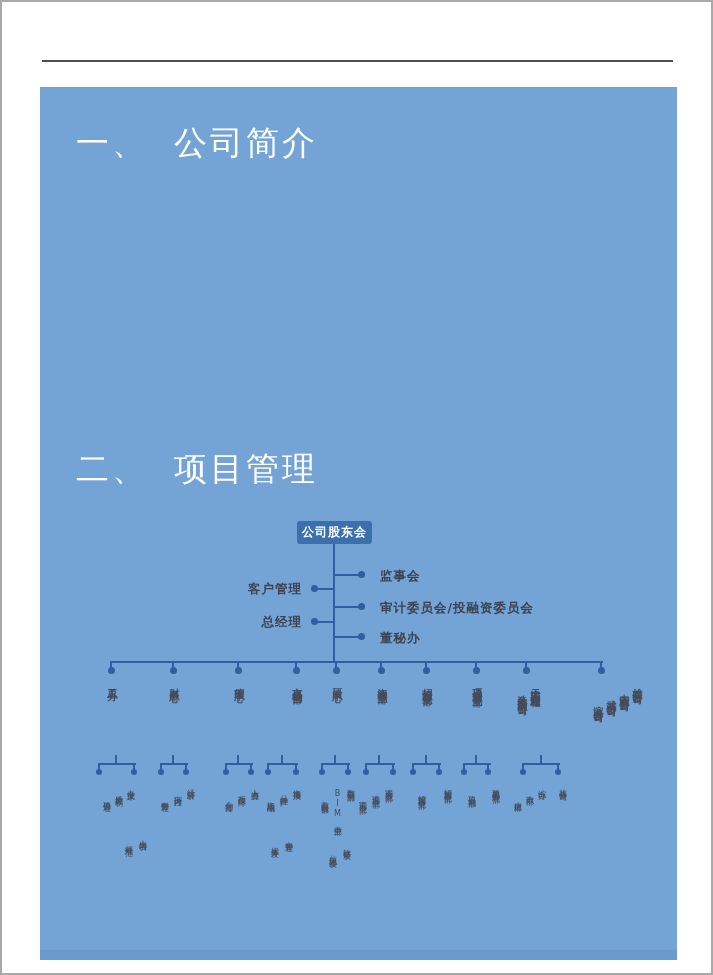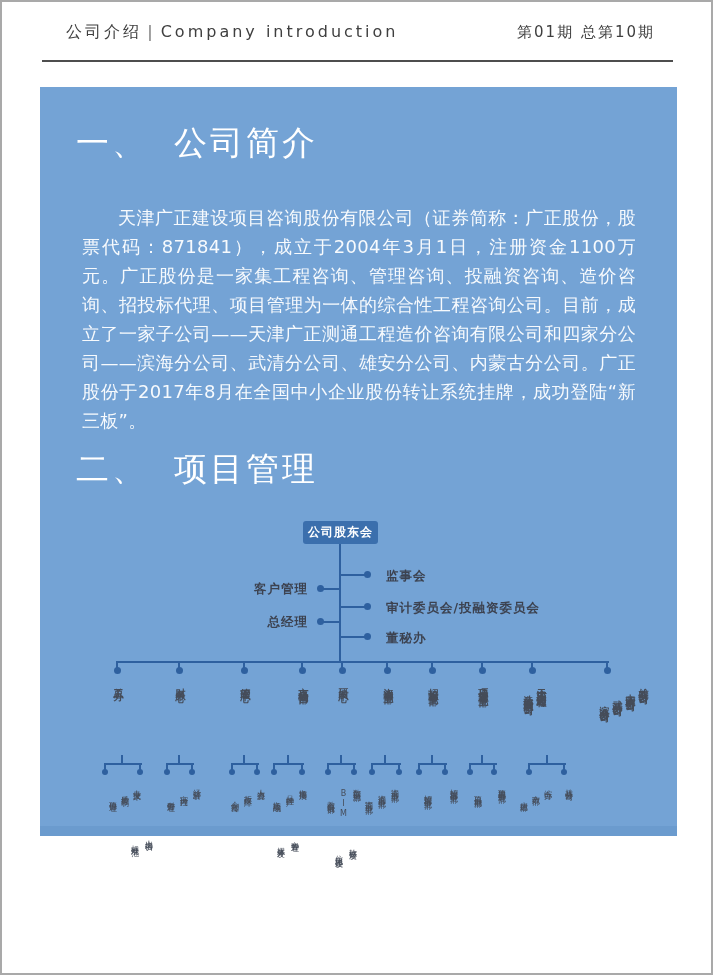--- a/index.html
+++ b/index.html
@@ -14,61 +14,56 @@
   *{box-sizing:border-box;margin:0;padding:0}
   html,body{background:#e8e8e8}
   body{font-family:"DejaVu Sans",sans-serif}
   .page{position:relative;width:713px;height:975px;background:#fff;margin:0 auto;
         border:2px solid #a9a9a9;overflow:hidden}
   .header{position:absolute;top:20px;left:64px;right:56px;display:flex;
           justify-content:space-between;align-items:baseline}
   .header-left{font-size:16px;color:var(--ink);letter-spacing:3px}
   .header-right{font-size:15px;color:var(--ink);letter-spacing:2px}
   .header-rule{position:absolute;top:58px;left:40px;right:38px;height:2px;background:#4e4e4e}
-  .panel{position:absolute;left:38px;top:85px;width:637px;height:749px;background:var(--panel)}
+  .panel{position:absolute;left:38px;top:85px;width:637px;height:873px;background:var(--panel)}
   .panel-strip{position:absolute;left:0;right:0;bottom:0;height:10px;background:var(--panel-edge)}
   .sec-title{position:absolute;color:#fff;font-size:33px;letter-spacing:3px;white-space:nowrap}
   .sec-title .num{margin-right:26px}
   .t1{left:36px;top:34px}
   .t2{left:36px;top:360px}
   .para{position:absolute;left:42px;top:116px;width:554px;color:#f7fafd;
         font-size:18px;line-height:29px;text-align:justify;text-indent:2em;letter-spacing:0.3px}
-  .chart{position:absolute;left:10px;top:0;width:637px;height:873px}
+  .chart{position:absolute;left:4px;top:0;width:637px;height:873px}
   .rootbox{position:absolute;left:253px;top:434px;width:75px;height:23px;background:var(--node);
            color:#fff;font-size:12px;font-weight:bold;text-align:center;line-height:23px;
            border-radius:3px;letter-spacing:1px}
   .hl{position:absolute;height:2px;background:var(--line)}
   .vl{position:absolute;width:2px;background:var(--line)}
   .dot{position:absolute;width:7px;height:7px;border-radius:50%;background:var(--line)}
   .dot3{position:absolute;width:6px;height:6px;border-radius:50%;background:var(--line)}
   .lbl{position:absolute;font-size:12.5px;font-weight:bold;color:var(--mid);white-space:nowrap;letter-spacing:1px}
   .lbl.r{text-align:right}
   .v{position:absolute;writing-mode:vertical-rl;text-orientation:upright;
      font-size:10px;color:var(--lbl);letter-spacing:1.5px;font-weight:bold;white-space:nowrap}
   .v3{position:absolute;writing-mode:vertical-rl;text-orientation:upright;
       font-size:8px;color:var(--lbl);letter-spacing:1px;white-space:nowrap}
 </style>
 </head>
 <body>
 
 <div class="page">
 
-  <div class="header">
-    <div class="header-left">公司介绍｜Company introduction</div>
-    <div class="header-right">第01期 总第10期</div>
-  </div>
   <div class="header-rule"></div>
 
   <div class="panel">
 
     <div class="sec-title t1">
       <span class="num">一、</span><span>公司简介</span>
     </div>
 
-    <p class="para">天津广正建设项目咨询股份有限公司（证券简称：广正股份，股票代码：871841），成立于2004年3月1日，注册资金1100万元。广正股份是一家集工程咨询、管理咨询、投融资咨询、造价咨询、招投标代理、项目管理为一体的综合性工程咨询公司。目前，成立了一家子公司——天津广正测通工程造价咨询有限公司和四家分公司——滨海分公司、武清分公司、雄安分公司、内蒙古分公司。广正股份于2017年8月在全国中小企业股份转让系统挂牌，成功登陆“新三板”。</p>
 
     <div class="sec-title t2">
       <span class="num">二、</span><span>项目管理</span>
     </div>
 
     <div class="chart">
 
       <div class="rootbox">公司股东会</div>
       <div class="vl" style="left:289px;top:457px;height:118px"></div>
 

